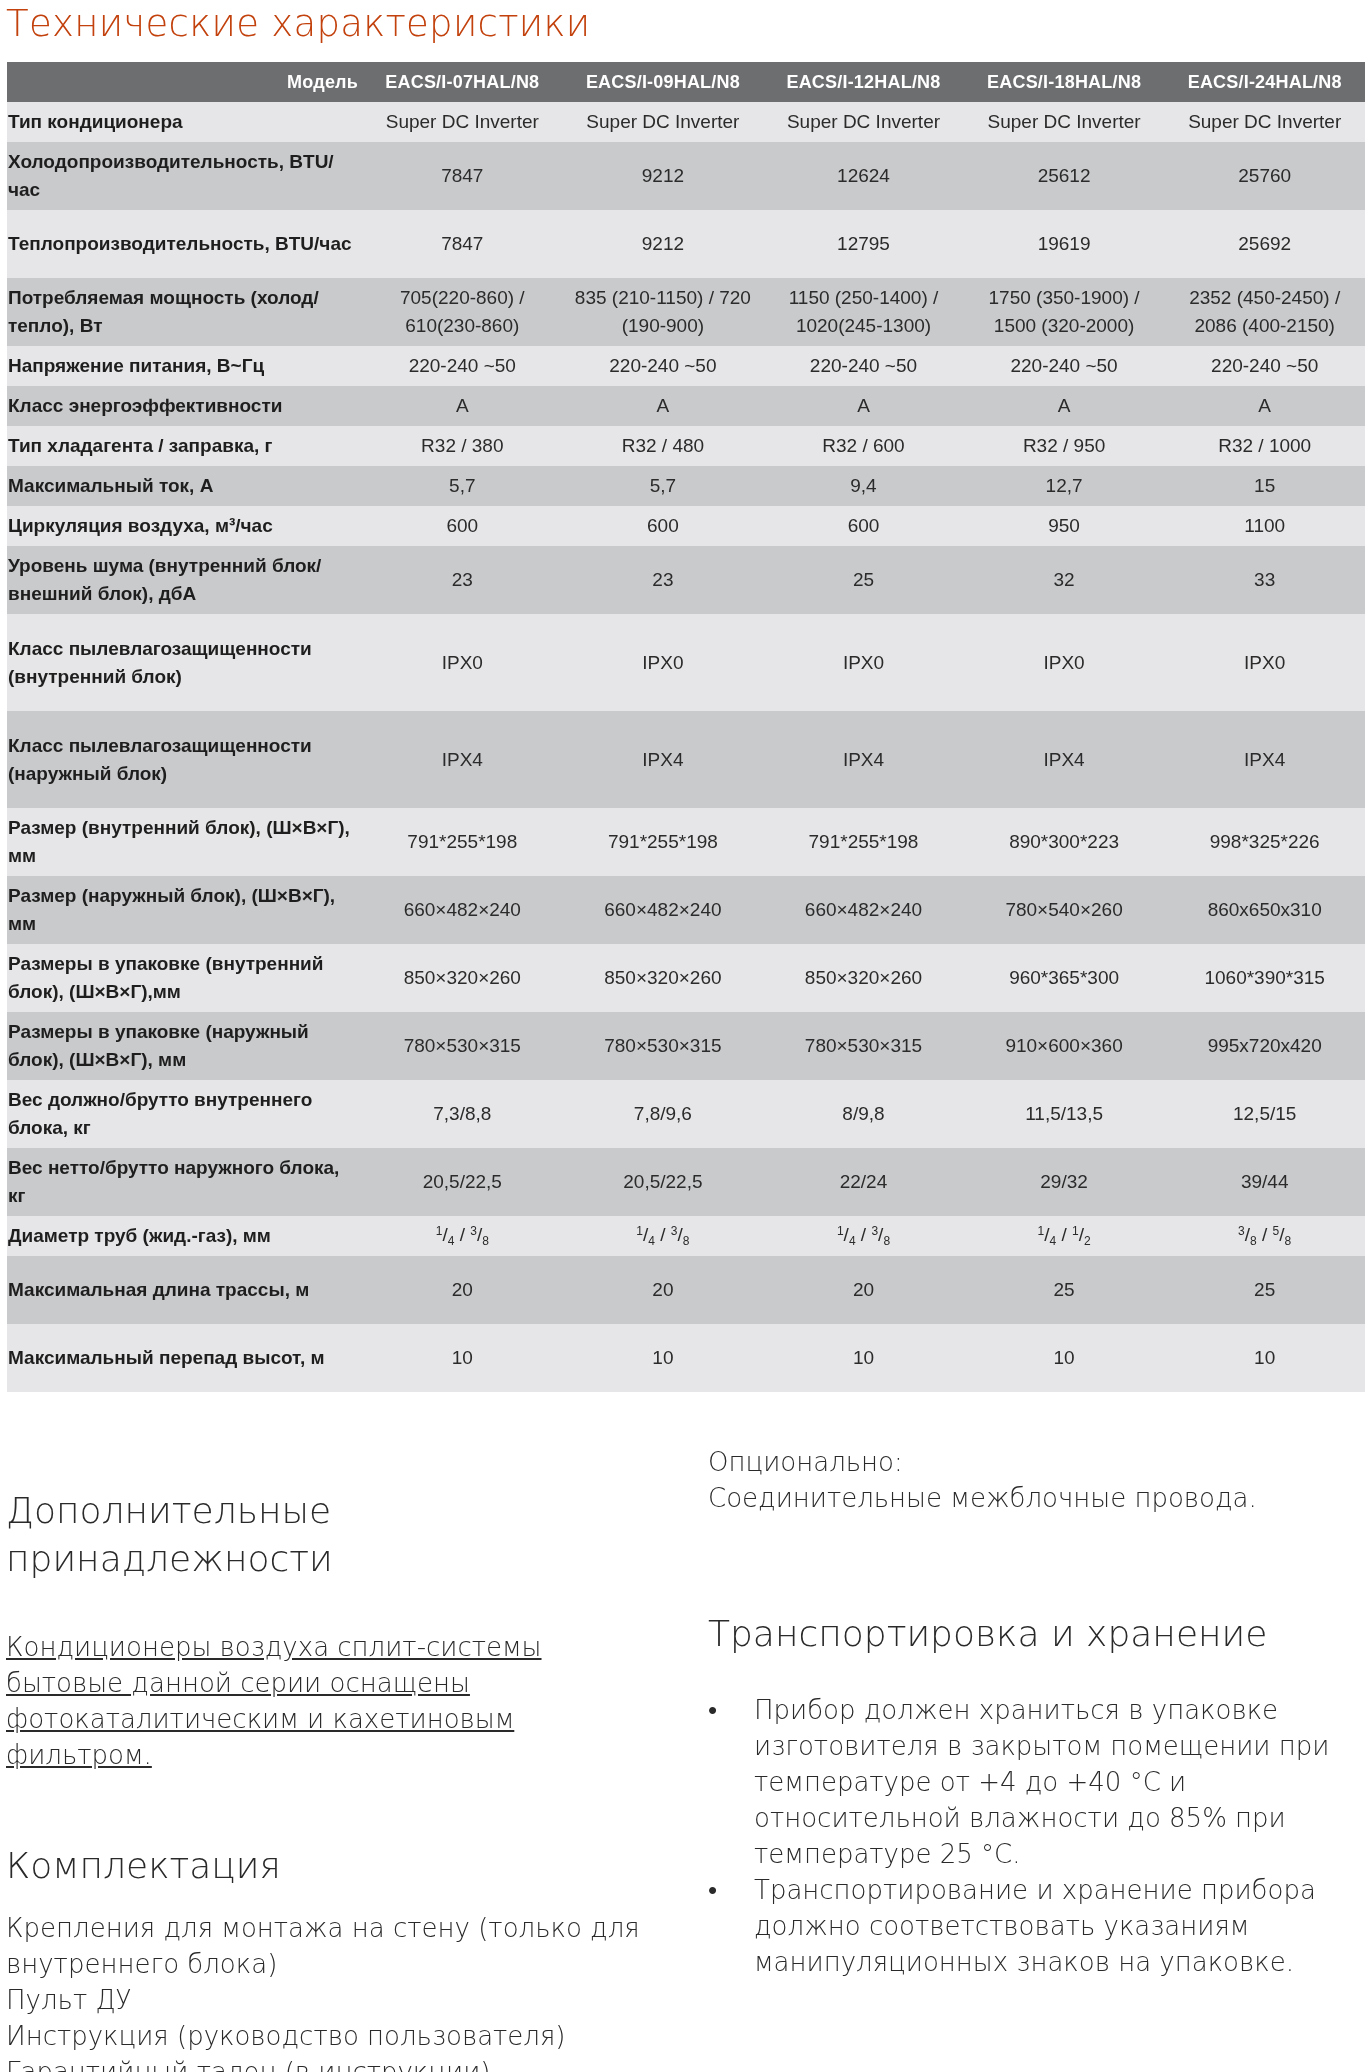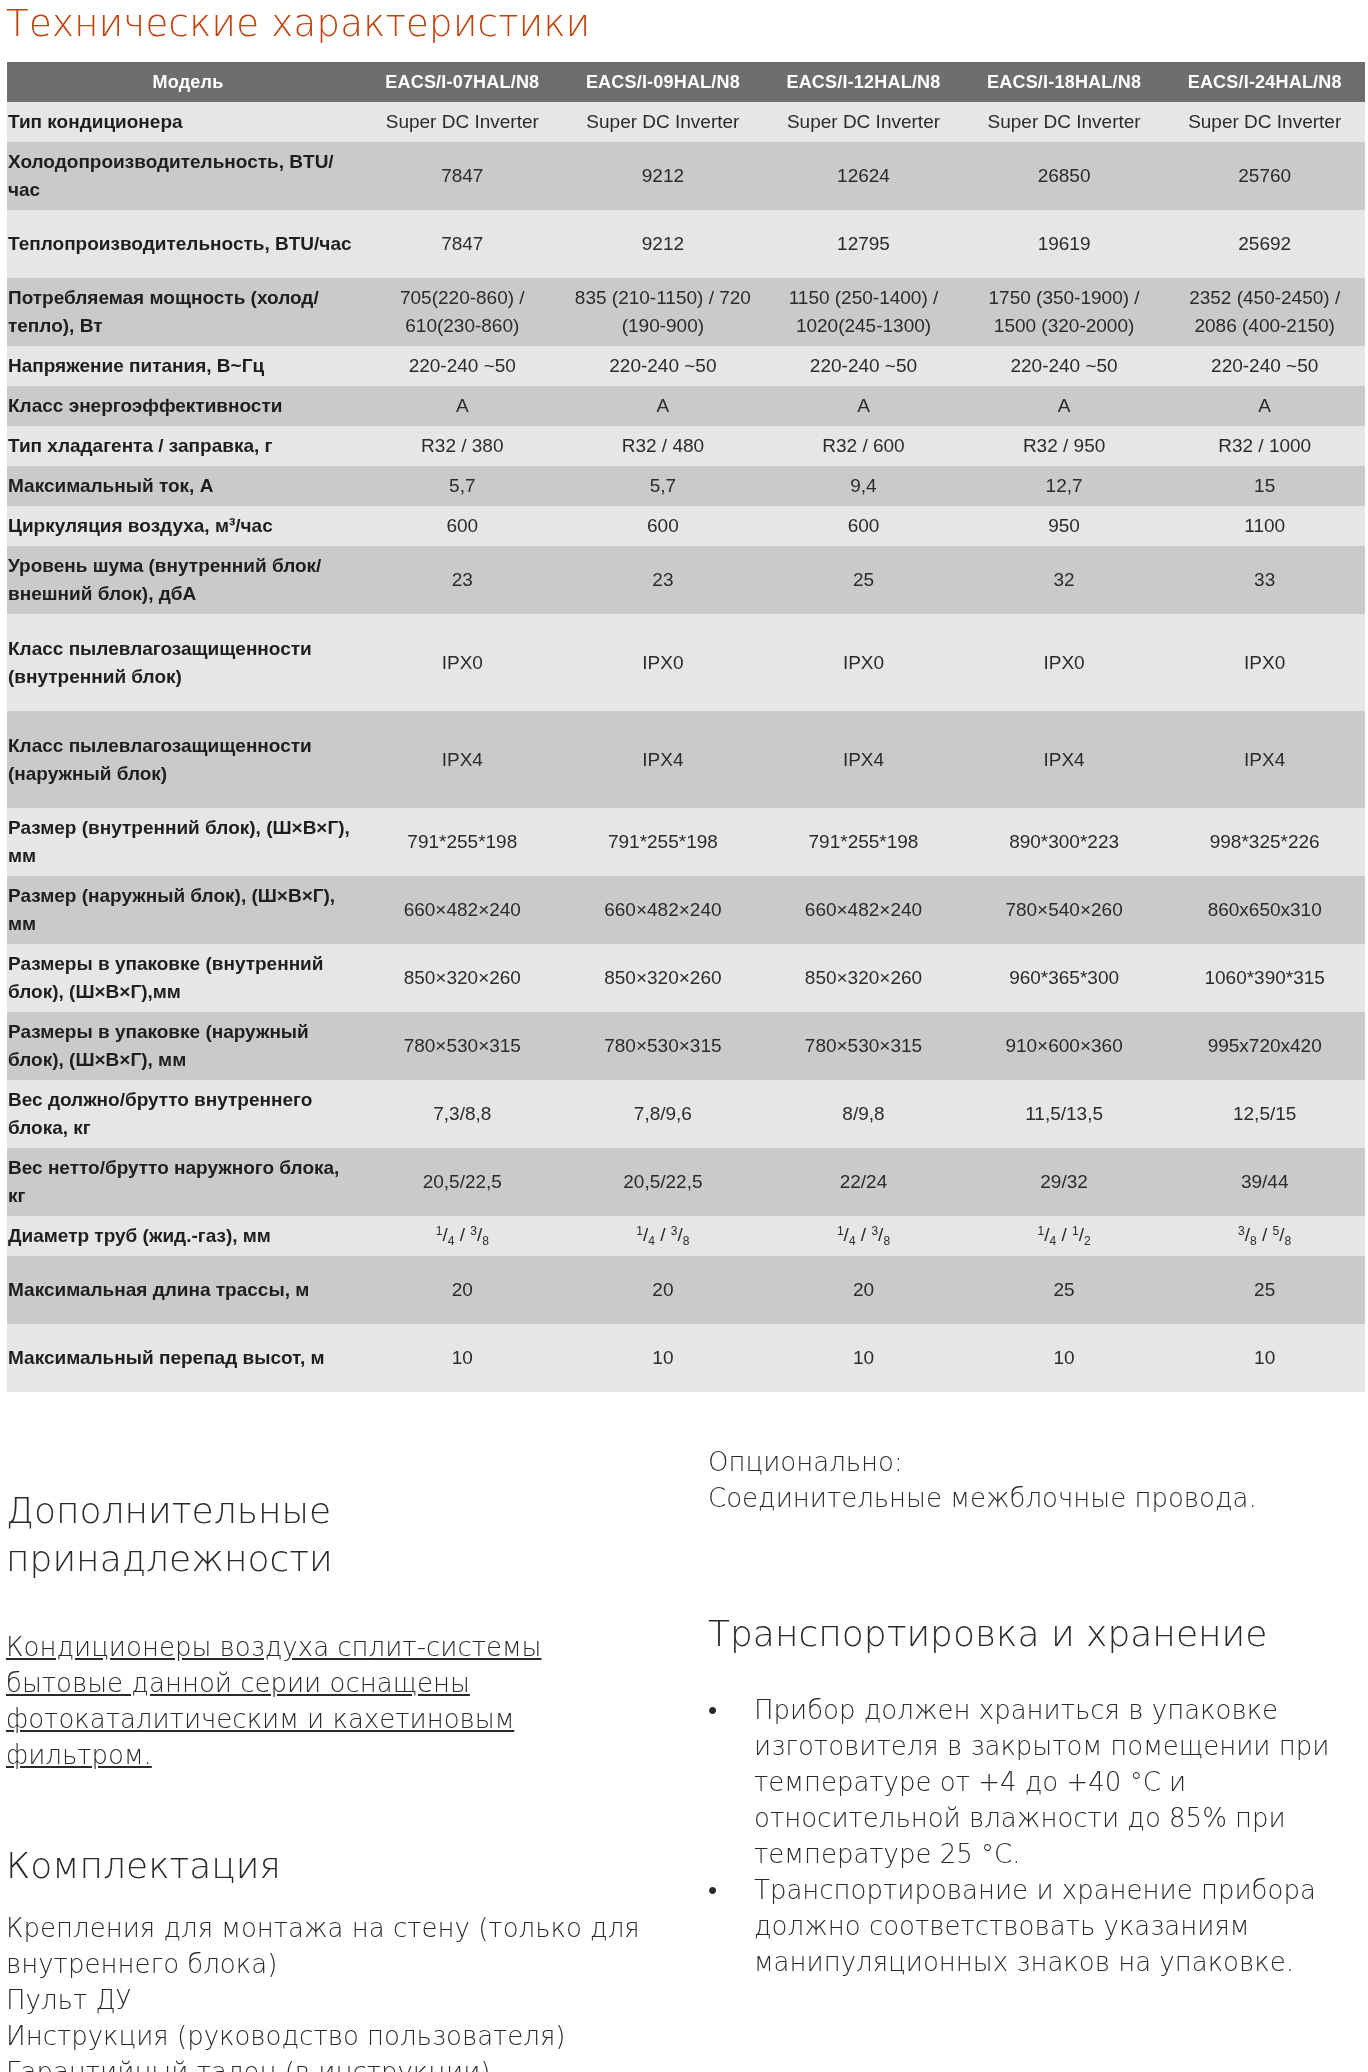--- a/index.html
+++ b/index.html
@@ -16,21 +16,21 @@
     position: absolute; left: 7px; top: 62px; width: 1358px;
     border-collapse: collapse; table-layout: fixed;
   }
   table.spec col.c0 { width: 355px; }
   table.spec col.cv { width: 200.6px; }
   table.spec th {
     background: #6d6e70; color: #ffffff; font-weight: bold; font-size: 18px;
     height: 40px; padding: 0 4px; text-align: center; white-space: nowrap;
     font-family: "Liberation Sans", sans-serif; letter-spacing: 0.2px;
   }
-  table.spec th.first { text-align: center; padding-left: 11px; }
+  table.spec th.first { text-align: right; padding-left: 11px; }
   table.spec td {
     font-size: 19px; color: #2b2b2b; text-align: center; padding: 0 4px;
     line-height: 28px; font-family: "Liberation Sans", sans-serif;
   }
   table.spec td.label {
     text-align: left; padding-left: 1px; font-weight: bold; font-size: 19px;
     color: #1e1e1e; line-height: 28px;
   }
   table.spec tr.light td { background: #e6e6e8; }
   table.spec tr.dark td { background: #c9cacc; }
@@ -89,21 +89,21 @@
       <td>Super DC Inverter</td>
       <td>Super DC Inverter</td>
       <td>Super DC Inverter</td>
       <td>Super DC Inverter</td>
     </tr>
     <tr class="dark h2">
       <td class="label">Холодопроизводительность, BTU/час</td>
       <td>7847</td>
       <td>9212</td>
       <td>12624</td>
-      <td>26850</td>
+      <td>25612</td>
       <td>25760</td>
     </tr>
     <tr class="light h2">
       <td class="label">Теплопроизводительность, BTU/час</td>
       <td>7847</td>
       <td>9212</td>
       <td>12795</td>
       <td>19619</td>
       <td>25692</td>
     </tr>

